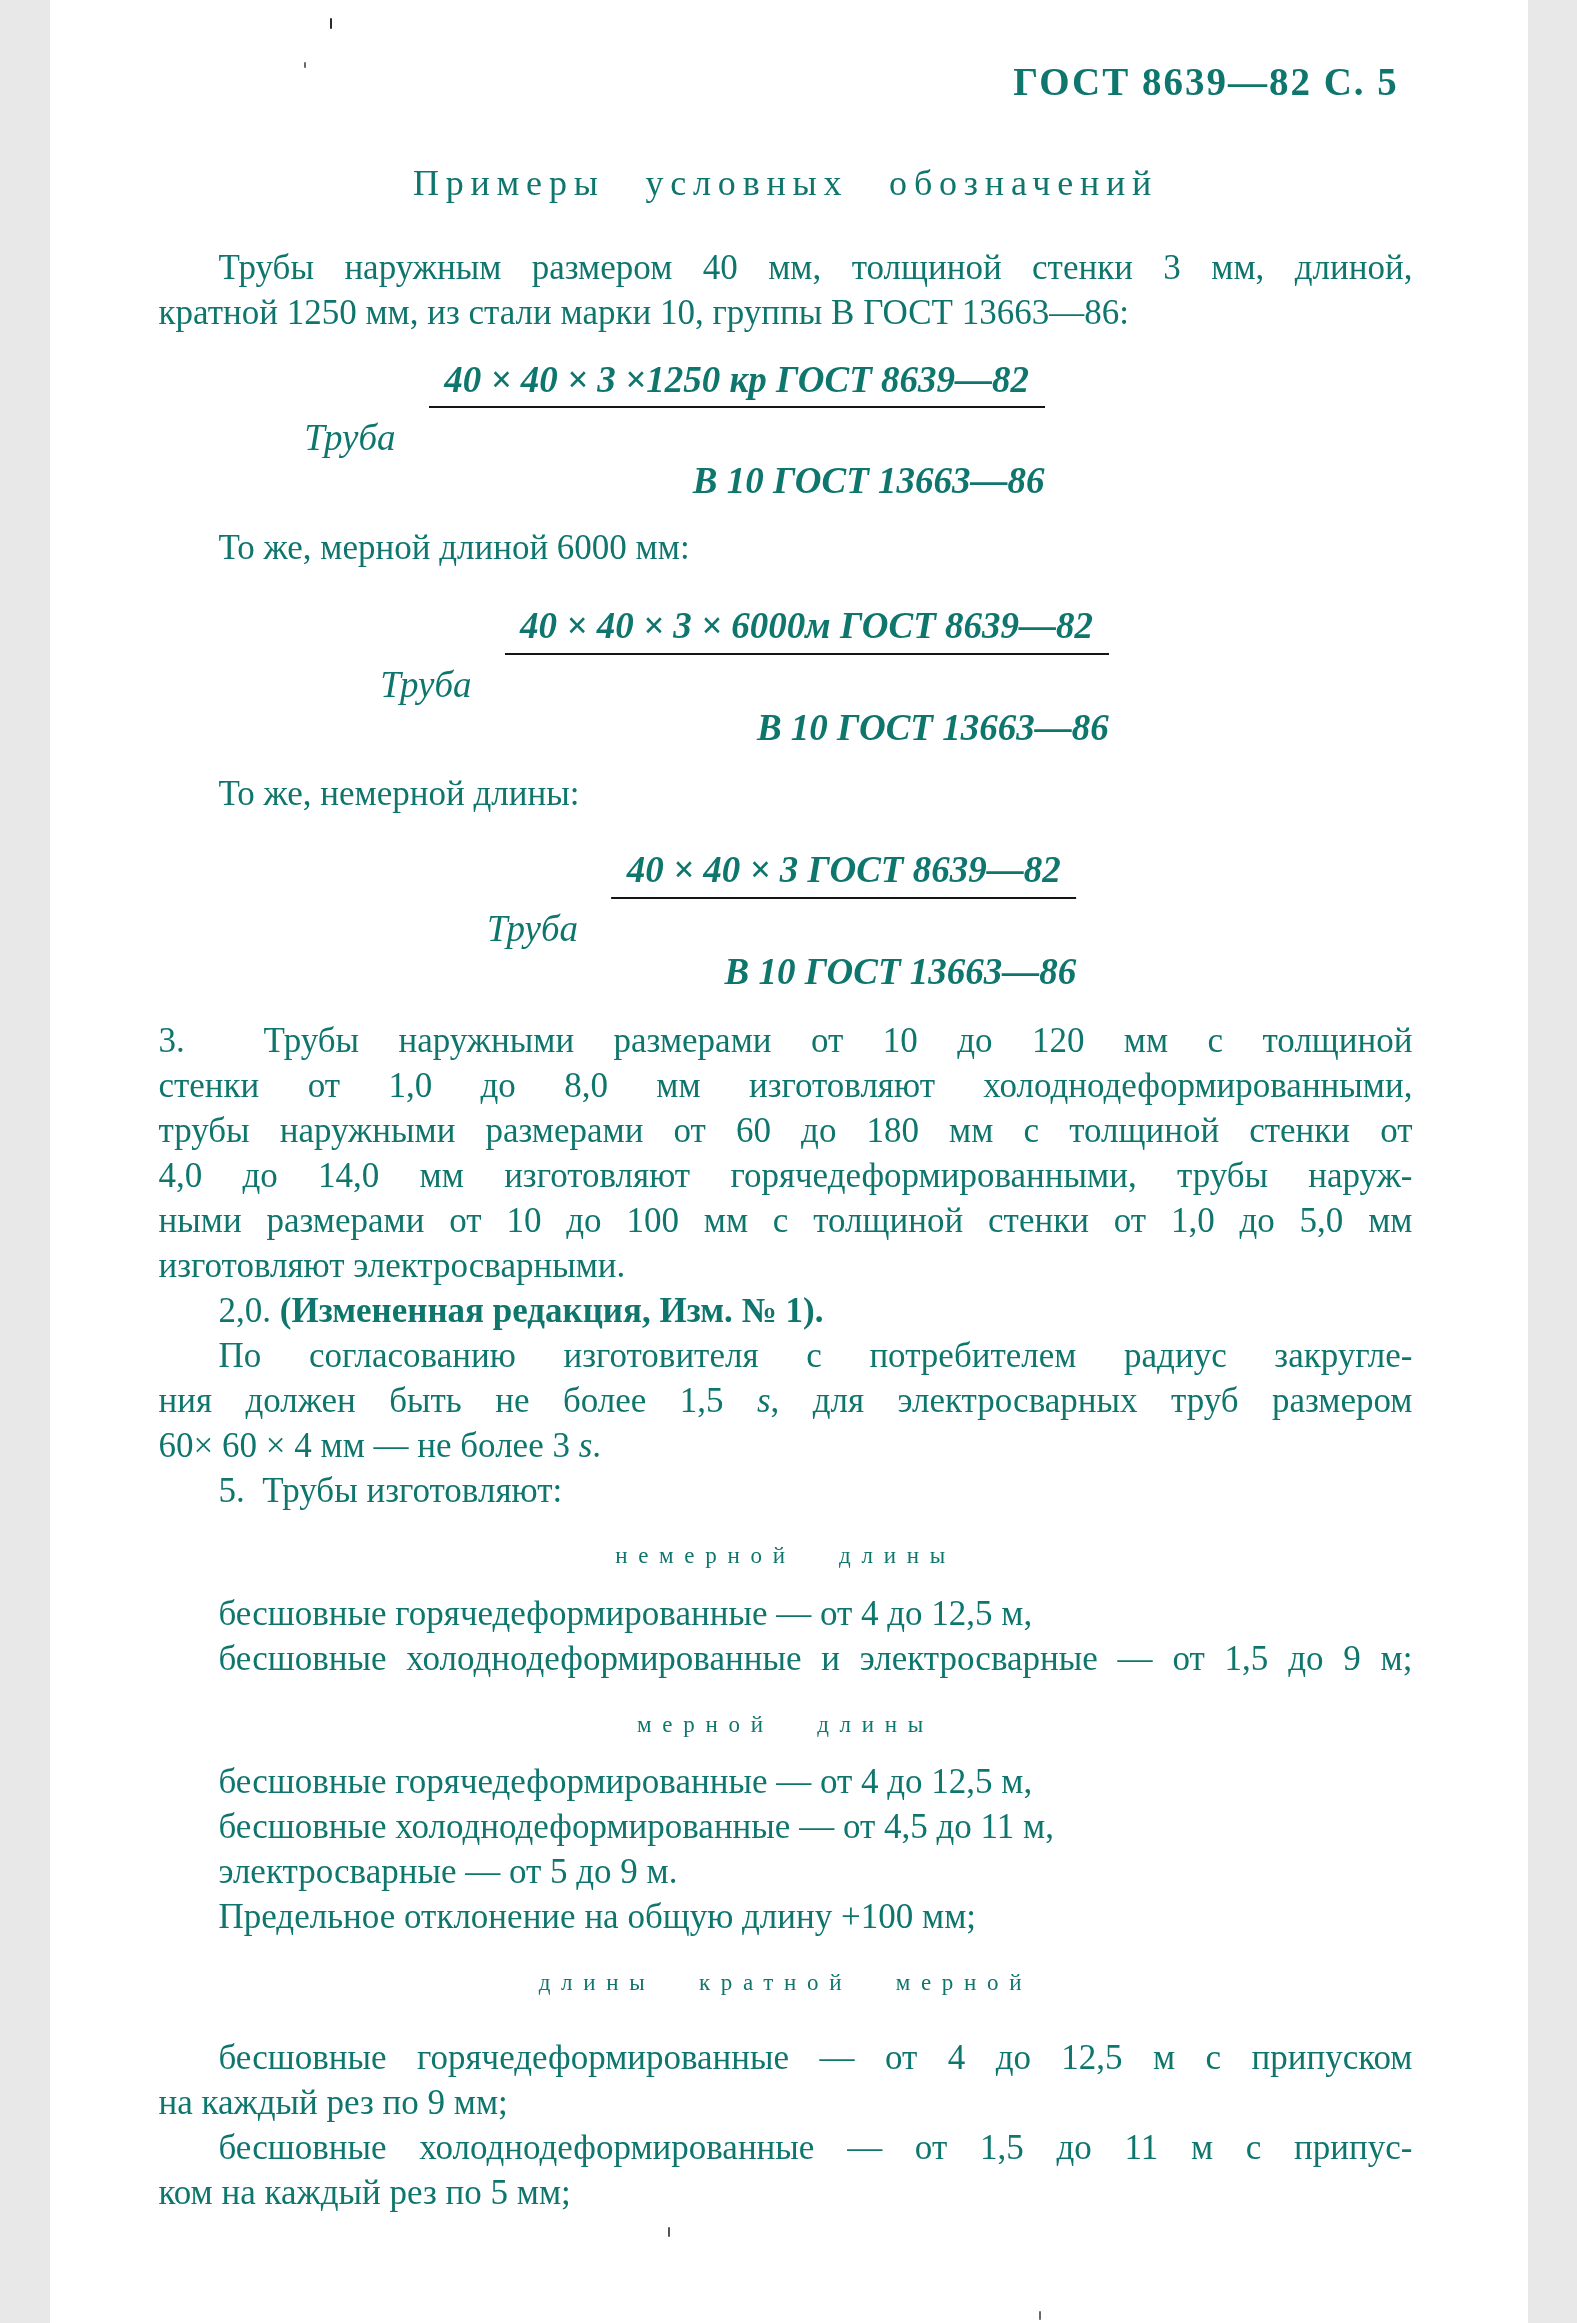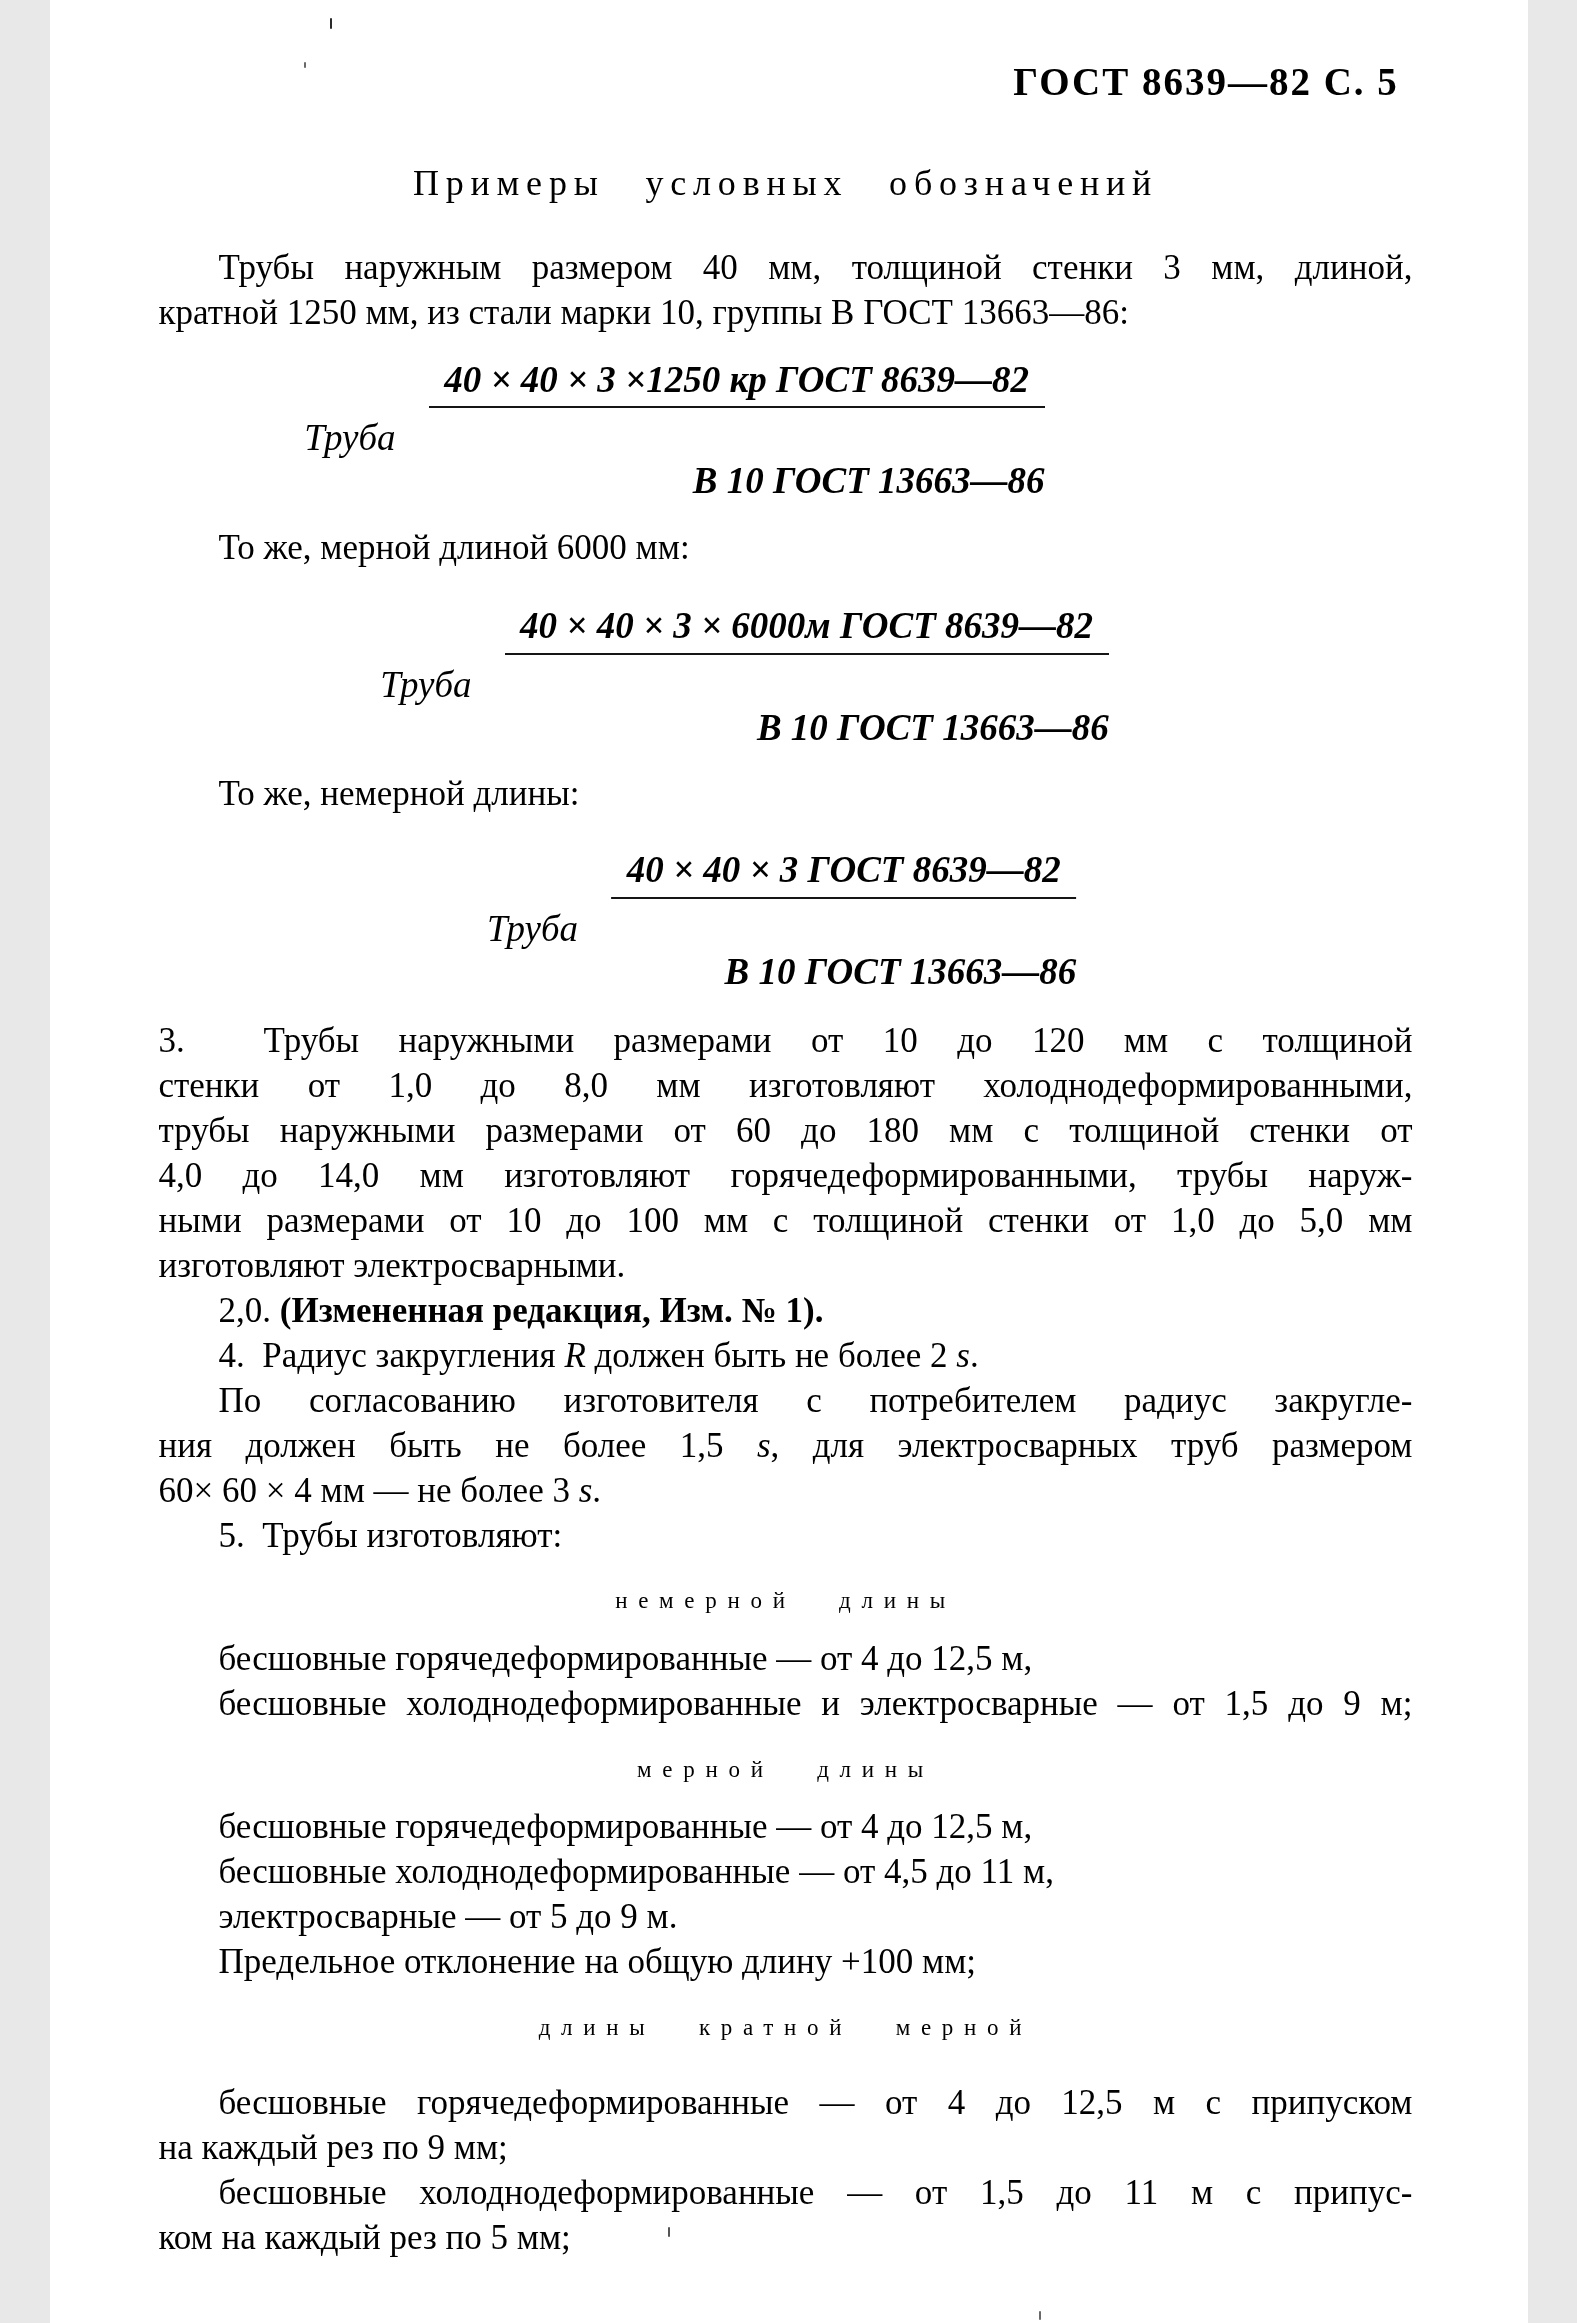--- a/index.html
+++ b/index.html
@@ -2,21 +2,21 @@
 <html lang="ru"><head>
 <meta charset="utf-8">
 <style>
   html,body { margin:0; padding:0; background:#e8e8e8; }
   .page {
     position: relative;
     width: 1478px;
     height: 2323px;
     margin: 0 auto;
     background: #ffffff;
-    color: #000000;
+    color: #0f766e;
     font-family: "Liberation Serif", "DejaVu Serif", serif;
     font-size: 35px;
     line-height: 45px;
     overflow: hidden;
   }
   .content {
     position: absolute;
     left: 109px;
     right: 115px;
     top: 0;
@@ -137,23 +137,20 @@
       <div class="line jfull">трубы наружными размерами от 60 до 180 мм с толщиной стенки от</div>
       <div class="line jfull">4,0 до 14,0 мм изготовляют горячедеформированными, трубы наруж-</div>
       <div class="line jfull">ными размерами от 10 до 100 мм с толщиной стенки от 1,0 до 5,0 мм</div>
       <div class="line">изготовляют электросварными.</div>
     </div>
 
     <div class="line ind">
       <span>2,0. </span><span class="bold">(Измененная редакция, Изм. № 1).</span>
     </div>
 
-    <div class="line ind">
-      <span>4.&nbsp; Радиус закругления </span><span class="it">R</span><span> должен быть не более 2 </span><span class="it">s</span><span>.</span>
-    </div>
 
     <div class="para">
       <div class="line ind jfull">По согласованию изготовителя с потребителем радиус закругле-</div>
       <div class="line jfull">
         <span>ния должен быть не более 1,5 </span><span class="it">s</span><span>, для электросварных труб размером</span>
       </div>
       <div class="line">
         <span>60× 60 × 4 мм — не более 3 </span><span class="it">s</span><span>.</span>
       </div>
     </div>

